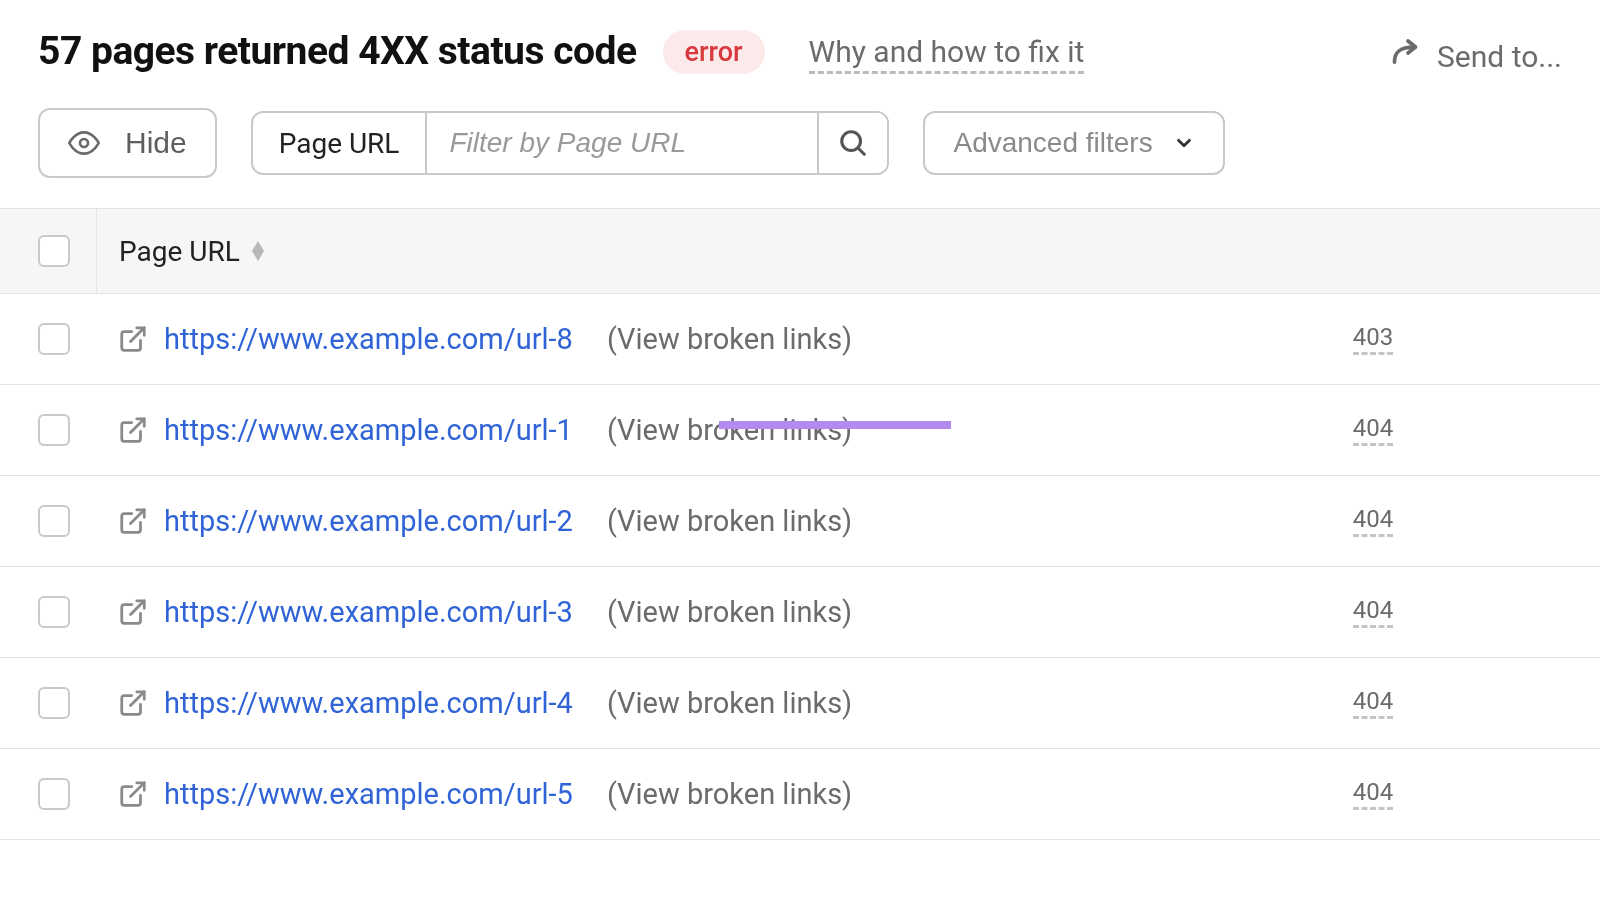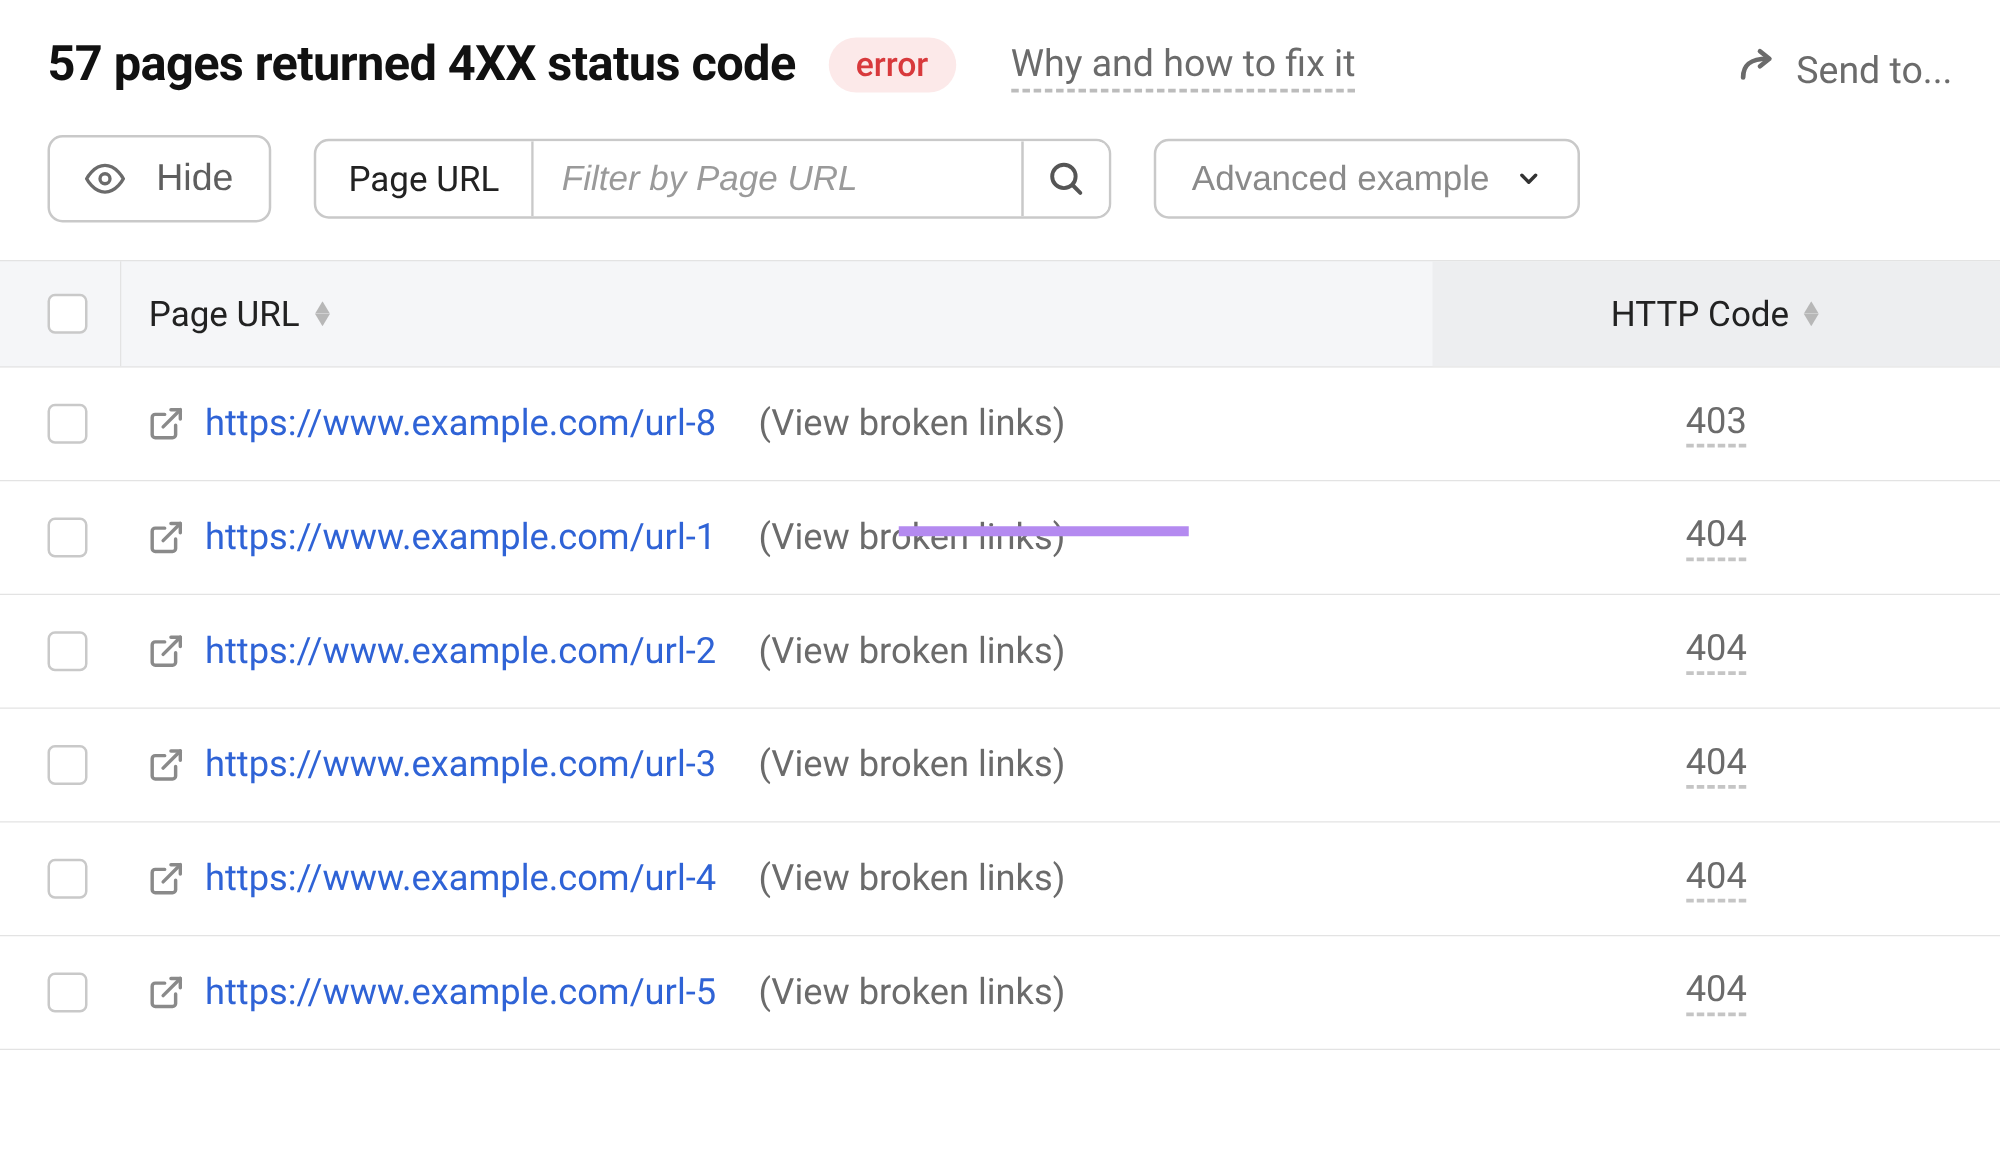--- a/index.html
+++ b/index.html
@@ -200,21 +200,21 @@
     background: #b48af0;
     bottom: 18px;
   }
   .code-cell {
     width: 454px;
     display: flex;
     align-items: center;
     justify-content: center;
   }
   .code-val {
-    font-size: 29px;
+    font-size: 24px;
     color: #6b6b6b;
     border-bottom: 3px dashed #c5c5c5;
     padding-bottom: 1px;
     cursor: pointer;
   }
 </style>
 </head>
 <body>
 
 <div class="header">
@@ -245,21 +245,21 @@
     <input class="filter-input" placeholder="Filter by Page URL" style="">
     <button class="search-btn">
       <svg viewBox="0 0 24 24" fill="none" stroke="#555" stroke-width="2.5" stroke-linecap="round">
           <circle cx="10.5" cy="10.5" r="7.5"></circle>
           <line x1="21" y1="21" x2="16" y2="16"></line>
         </svg>
     </button>
   </div>
 
   <button class="adv-btn">
-    <span>Advanced example</span>
+    <span>Advanced filters</span>
     <svg viewBox="0 0 24 24" fill="none" stroke="#333" stroke-width="3" stroke-linecap="round" stroke-linejoin="round">
         <polyline points="6 9 12 15 18 9"></polyline>
       </svg>
   </button>
 </div>
 
 <div class="table-head">
   <div class="check-col">
     <div class="checkbox"></div>
   </div>
@@ -267,130 +267,119 @@
     <span>Page URL</span>
     <span class="sort-arrows">
       <svg viewBox="0 0 16 10">
           <polygon points="8,0 14,10 2,10" fill="#b7b7b7"></polygon>
         </svg>
       <svg viewBox="0 0 16 10">
           <polygon points="2,0 14,0 8,10" fill="#b7b7b7"></polygon>
         </svg>
     </span>
   </div>
-  <div class="code-head">
-    <span>HTTP Code</span>
-    <span class="sort-arrows">
-      <svg viewBox="0 0 16 10">
-          <polygon points="8,0 14,10 2,10" fill="#b7b7b7"></polygon>
-        </svg>
-      <svg viewBox="0 0 16 10">
-          <polygon points="2,0 14,0 8,10" fill="#b7b7b7"></polygon>
-        </svg>
-    </span>
+</div>
+
+<div id="rows">
+    <div class="row">
+      <div class="check-col">
+        <div class="checkbox"></div>
+      </div>
+      <div class="url-cell">
+        <svg class="ext-icon" viewBox="0 0 24 24" fill="none" stroke="#8a8a8a" stroke-width="2.2" stroke-linecap="round" stroke-linejoin="round">
+          <path d="M18 13v6a2 2 0 0 1-2 2H5a2 2 0 0 1-2-2V8a2 2 0 0 1 2-2h6"></path>
+          <polyline points="15 3 21 3 21 9"></polyline>
+          <line x1="10" y1="14" x2="21" y2="3"></line>
+        </svg>
+        <a class="url-link">https://www.example.com/url-8</a>
+        <span class="broken">(View broken links)</span>
+      </div>
+      <div class="code-cell">
+        <span class="code-val">403</span>
+      </div>
+    </div>
+    <div class="row">
+      <div class="check-col">
+        <div class="checkbox"></div>
+      </div>
+      <div class="url-cell">
+        <svg class="ext-icon" viewBox="0 0 24 24" fill="none" stroke="#8a8a8a" stroke-width="2.2" stroke-linecap="round" stroke-linejoin="round">
+          <path d="M18 13v6a2 2 0 0 1-2 2H5a2 2 0 0 1-2-2V8a2 2 0 0 1 2-2h6"></path>
+          <polyline points="15 3 21 3 21 9"></polyline>
+          <line x1="10" y1="14" x2="21" y2="3"></line>
+        </svg>
+        <a class="url-link">https://www.example.com/url-1</a>
+        <span class="broken">(View broken links)</span>
+        <div class="hl" style="left:623px;width:232px;"></div>
+      </div>
+      <div class="code-cell">
+        <span class="code-val">404</span>
+      </div>
+    </div>
+    <div class="row">
+      <div class="check-col">
+        <div class="checkbox"></div>
+      </div>
+      <div class="url-cell">
+        <svg class="ext-icon" viewBox="0 0 24 24" fill="none" stroke="#8a8a8a" stroke-width="2.2" stroke-linecap="round" stroke-linejoin="round">
+          <path d="M18 13v6a2 2 0 0 1-2 2H5a2 2 0 0 1-2-2V8a2 2 0 0 1 2-2h6"></path>
+          <polyline points="15 3 21 3 21 9"></polyline>
+          <line x1="10" y1="14" x2="21" y2="3"></line>
+        </svg>
+        <a class="url-link">https://www.example.com/url-2</a>
+        <span class="broken">(View broken links)</span>
+      </div>
+      <div class="code-cell">
+        <span class="code-val">404</span>
+      </div>
+    </div>
+    <div class="row">
+      <div class="check-col">
+        <div class="checkbox"></div>
+      </div>
+      <div class="url-cell">
+        <svg class="ext-icon" viewBox="0 0 24 24" fill="none" stroke="#8a8a8a" stroke-width="2.2" stroke-linecap="round" stroke-linejoin="round">
+          <path d="M18 13v6a2 2 0 0 1-2 2H5a2 2 0 0 1-2-2V8a2 2 0 0 1 2-2h6"></path>
+          <polyline points="15 3 21 3 21 9"></polyline>
+          <line x1="10" y1="14" x2="21" y2="3"></line>
+        </svg>
+        <a class="url-link">https://www.example.com/url-3</a>
+        <span class="broken">(View broken links)</span>
+      </div>
+      <div class="code-cell">
+        <span class="code-val">404</span>
+      </div>
+    </div>
+    <div class="row">
+      <div class="check-col">
+        <div class="checkbox"></div>
+      </div>
+      <div class="url-cell">
+        <svg class="ext-icon" viewBox="0 0 24 24" fill="none" stroke="#8a8a8a" stroke-width="2.2" stroke-linecap="round" stroke-linejoin="round">
+          <path d="M18 13v6a2 2 0 0 1-2 2H5a2 2 0 0 1-2-2V8a2 2 0 0 1 2-2h6"></path>
+          <polyline points="15 3 21 3 21 9"></polyline>
+          <line x1="10" y1="14" x2="21" y2="3"></line>
+        </svg>
+        <a class="url-link">https://www.example.com/url-4</a>
+        <span class="broken">(View broken links)</span>
+      </div>
+      <div class="code-cell">
+        <span class="code-val">404</span>
+      </div>
+    </div>
+    <div class="row">
+      <div class="check-col">
+        <div class="checkbox"></div>
+      </div>
+      <div class="url-cell">
+        <svg class="ext-icon" viewBox="0 0 24 24" fill="none" stroke="#8a8a8a" stroke-width="2.2" stroke-linecap="round" stroke-linejoin="round">
+          <path d="M18 13v6a2 2 0 0 1-2 2H5a2 2 0 0 1-2-2V8a2 2 0 0 1 2-2h6"></path>
+          <polyline points="15 3 21 3 21 9"></polyline>
+          <line x1="10" y1="14" x2="21" y2="3"></line>
+        </svg>
+        <a class="url-link">https://www.example.com/url-5</a>
+        <span class="broken">(View broken links)</span>
+      </div>
+      <div class="code-cell">
+        <span class="code-val">404</span>
+      </div>
+    </div>
   </div>
-</div>
-
-<div id="rows">
-    <div class="row">
-      <div class="check-col">
-        <div class="checkbox"></div>
-      </div>
-      <div class="url-cell">
-        <svg class="ext-icon" viewBox="0 0 24 24" fill="none" stroke="#8a8a8a" stroke-width="2.2" stroke-linecap="round" stroke-linejoin="round">
-          <path d="M18 13v6a2 2 0 0 1-2 2H5a2 2 0 0 1-2-2V8a2 2 0 0 1 2-2h6"></path>
-          <polyline points="15 3 21 3 21 9"></polyline>
-          <line x1="10" y1="14" x2="21" y2="3"></line>
-        </svg>
-        <a class="url-link">https://www.example.com/url-8</a>
-        <span class="broken">(View broken links)</span>
-      </div>
-      <div class="code-cell">
-        <span class="code-val">403</span>
-      </div>
-    </div>
-    <div class="row">
-      <div class="check-col">
-        <div class="checkbox"></div>
-      </div>
-      <div class="url-cell">
-        <svg class="ext-icon" viewBox="0 0 24 24" fill="none" stroke="#8a8a8a" stroke-width="2.2" stroke-linecap="round" stroke-linejoin="round">
-          <path d="M18 13v6a2 2 0 0 1-2 2H5a2 2 0 0 1-2-2V8a2 2 0 0 1 2-2h6"></path>
-          <polyline points="15 3 21 3 21 9"></polyline>
-          <line x1="10" y1="14" x2="21" y2="3"></line>
-        </svg>
-        <a class="url-link">https://www.example.com/url-1</a>
-        <span class="broken">(View broken links)</span>
-        <div class="hl" style="left:623px;width:232px;"></div>
-      </div>
-      <div class="code-cell">
-        <span class="code-val">404</span>
-      </div>
-    </div>
-    <div class="row">
-      <div class="check-col">
-        <div class="checkbox"></div>
-      </div>
-      <div class="url-cell">
-        <svg class="ext-icon" viewBox="0 0 24 24" fill="none" stroke="#8a8a8a" stroke-width="2.2" stroke-linecap="round" stroke-linejoin="round">
-          <path d="M18 13v6a2 2 0 0 1-2 2H5a2 2 0 0 1-2-2V8a2 2 0 0 1 2-2h6"></path>
-          <polyline points="15 3 21 3 21 9"></polyline>
-          <line x1="10" y1="14" x2="21" y2="3"></line>
-        </svg>
-        <a class="url-link">https://www.example.com/url-2</a>
-        <span class="broken">(View broken links)</span>
-      </div>
-      <div class="code-cell">
-        <span class="code-val">404</span>
-      </div>
-    </div>
-    <div class="row">
-      <div class="check-col">
-        <div class="checkbox"></div>
-      </div>
-      <div class="url-cell">
-        <svg class="ext-icon" viewBox="0 0 24 24" fill="none" stroke="#8a8a8a" stroke-width="2.2" stroke-linecap="round" stroke-linejoin="round">
-          <path d="M18 13v6a2 2 0 0 1-2 2H5a2 2 0 0 1-2-2V8a2 2 0 0 1 2-2h6"></path>
-          <polyline points="15 3 21 3 21 9"></polyline>
-          <line x1="10" y1="14" x2="21" y2="3"></line>
-        </svg>
-        <a class="url-link">https://www.example.com/url-3</a>
-        <span class="broken">(View broken links)</span>
-      </div>
-      <div class="code-cell">
-        <span class="code-val">404</span>
-      </div>
-    </div>
-    <div class="row">
-      <div class="check-col">
-        <div class="checkbox"></div>
-      </div>
-      <div class="url-cell">
-        <svg class="ext-icon" viewBox="0 0 24 24" fill="none" stroke="#8a8a8a" stroke-width="2.2" stroke-linecap="round" stroke-linejoin="round">
-          <path d="M18 13v6a2 2 0 0 1-2 2H5a2 2 0 0 1-2-2V8a2 2 0 0 1 2-2h6"></path>
-          <polyline points="15 3 21 3 21 9"></polyline>
-          <line x1="10" y1="14" x2="21" y2="3"></line>
-        </svg>
-        <a class="url-link">https://www.example.com/url-4</a>
-        <span class="broken">(View broken links)</span>
-      </div>
-      <div class="code-cell">
-        <span class="code-val">404</span>
-      </div>
-    </div>
-    <div class="row">
-      <div class="check-col">
-        <div class="checkbox"></div>
-      </div>
-      <div class="url-cell">
-        <svg class="ext-icon" viewBox="0 0 24 24" fill="none" stroke="#8a8a8a" stroke-width="2.2" stroke-linecap="round" stroke-linejoin="round">
-          <path d="M18 13v6a2 2 0 0 1-2 2H5a2 2 0 0 1-2-2V8a2 2 0 0 1 2-2h6"></path>
-          <polyline points="15 3 21 3 21 9"></polyline>
-          <line x1="10" y1="14" x2="21" y2="3"></line>
-        </svg>
-        <a class="url-link">https://www.example.com/url-5</a>
-        <span class="broken">(View broken links)</span>
-      </div>
-      <div class="code-cell">
-        <span class="code-val">404</span>
-      </div>
-    </div>
-  </div>
 
 </body></html>

